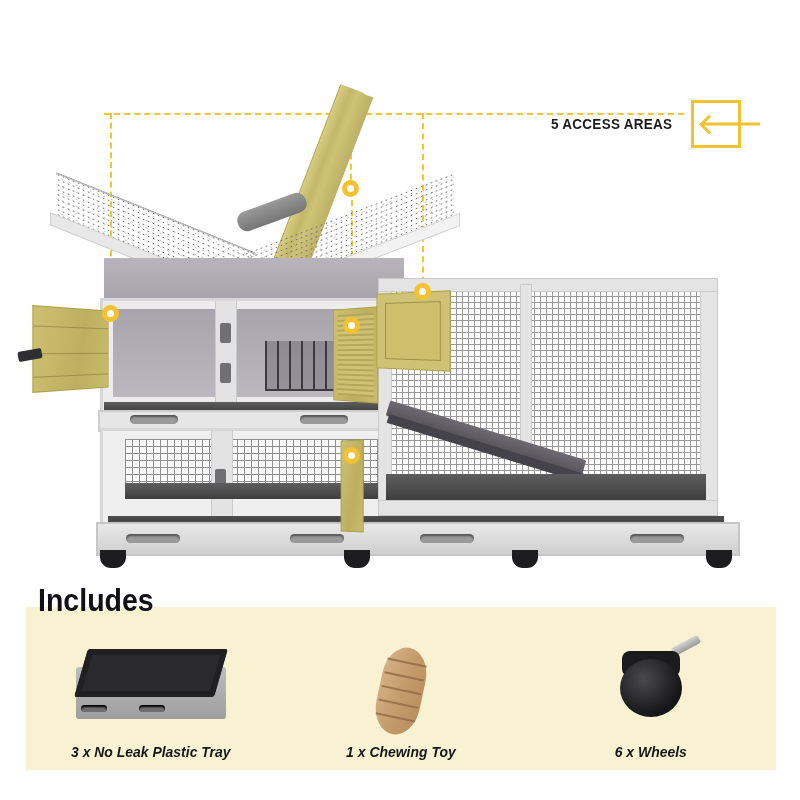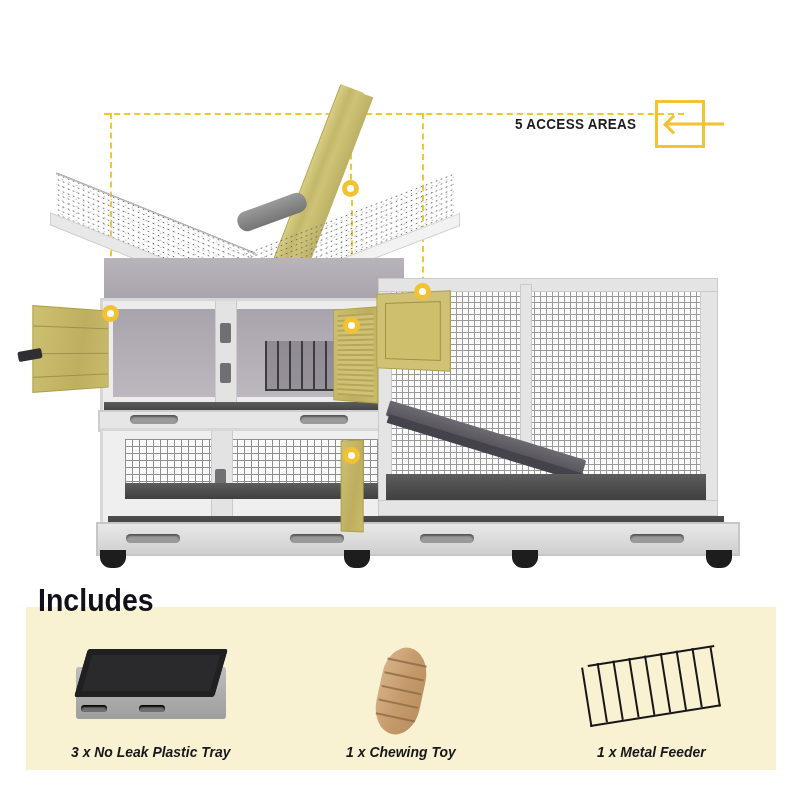--- a/index.html
+++ b/index.html
@@ -8,21 +8,21 @@
   #page{position:relative;width:800px;height:800px;background:#ffffff;}
 
   
   .banner{position:absolute;left:0;top:0;width:800px;height:70px;
           background:#F2D02C;display:flex;align-items:center;justify-content:center;}
   .banner-title{font-family:"Liberation Sans", sans-serif;font-weight:bold;
                 font-size:27px;color:#111018;letter-spacing:-0.2px;
                 transform:scaleX(0.93);transform-origin:center;white-space:nowrap;}
 
   
-  .callout{position:absolute;left:515px;top:100px;display:flex;align-items:center;gap:10px;}
+  .callout{position:absolute;left:551px;top:100px;display:flex;align-items:center;gap:10px;}
   .callout-label{font-weight:bold;font-size:14.5px;color:#1d1d1d;letter-spacing:.3px;
                  transform:scaleX(.93);transform-origin:left center;white-space:nowrap;}
   .callout-box{position:relative;width:44px;height:42px;border:3px solid #F2C230;
                background:transparent;}
   .callout-arrow{position:absolute;left:8px;top:50%;transform:translateY(-50%);
                  width:58px;height:3px;background:#F2C230;}
   .callout-arrow:before{content:"";position:absolute;left:0;top:-5px;width:11px;height:11px;
                  border-left:3px solid #F2C230;border-bottom:3px solid #F2C230;
                  transform:rotate(45deg);}
 
@@ -298,31 +298,24 @@
           <div class="art-toy-ring" style="top:14px;"></div>
           <div class="art-toy-ring" style="top:28px;"></div>
           <div class="art-toy-ring" style="top:42px;"></div>
           <div class="art-toy-ring" style="top:56px;"></div>
           <div class="art-toy-ring" style="top:70px;"></div>
         </div>
       </div>
       <div class="inc-label">1 x Chewing Toy</div>
     </div>
 
+
     <div class="inc-item">
       <div class="inc-art">
-        <div class="art-feeder-top"></div>
-        <div class="art-feeder">
-          <div class="art-feeder-bar" style="left:14px;"></div>
-          <div class="art-feeder-bar" style="left:30px;"></div>
-          <div class="art-feeder-bar" style="left:46px;"></div>
-          <div class="art-feeder-bar" style="left:62px;"></div>
-          <div class="art-feeder-bar" style="left:78px;"></div>
-          <div class="art-feeder-bar" style="left:94px;"></div>
-          <div class="art-feeder-bar" style="left:110px;"></div>
-        </div>
+        <div class="art-wheel-stem"></div>
+        <div class="art-wheel-cap"></div>
+        <div class="art-wheel-body"></div>
       </div>
-      <div class="inc-label">1 x Metal Feeder</div>
-    </div>
-
+      <div class="inc-label">6 x Wheels</div>
+    </div>
 
   </div>
 </div>
 
 </body></html>

